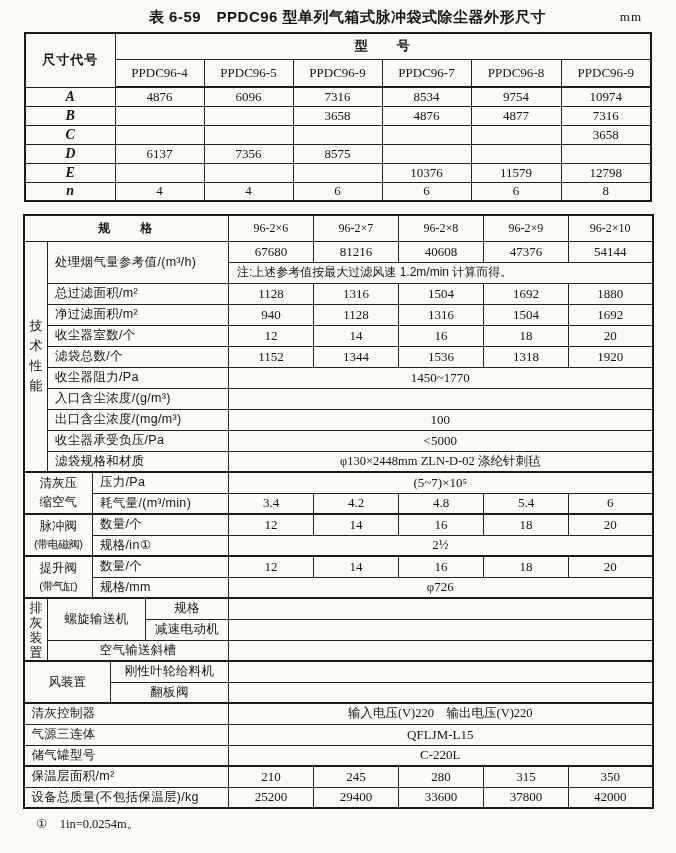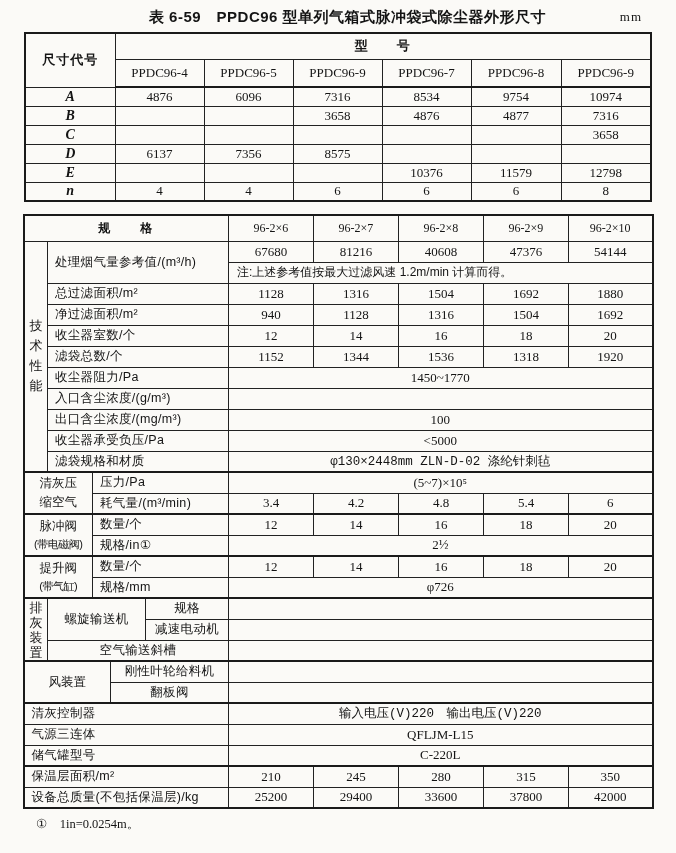--- a/index.html
+++ b/index.html
@@ -66,21 +66,21 @@
     font-family:"Liberation Sans","DejaVu Sans",sans-serif;
     font-weight:600;font-size:12.5px !important;line-height:1.5;
   }
   .seclabel .l2{font-size:11px;letter-spacing:-0.5px;}
   .notecell{
     text-align:left !important;padding-left:8px !important;
     font-family:"Liberation Sans","DejaVu Sans",sans-serif;
     font-weight:600;font-size:12px !important;margin-top:33px;
   }
   .valtext{font-family:"Liberation Serif",serif;}
-  .cjkval{font-family:Liberation Mono, monospace;font-weight:600;font-size:12.5px !important;}
+  .cjkval{font-family:Liberation Serif, serif;font-weight:600;font-size:12.5px !important;}
   tr.sec td{border-top:2px solid #1a1a1a;}
   .gap{height:12px;}
   .footnote{
     margin-top:7px;padding-left:36px;font-size:12.5px;
     font-family:"Liberation Serif",serif;
   }
 </style>
 </head>
 <body>
 

